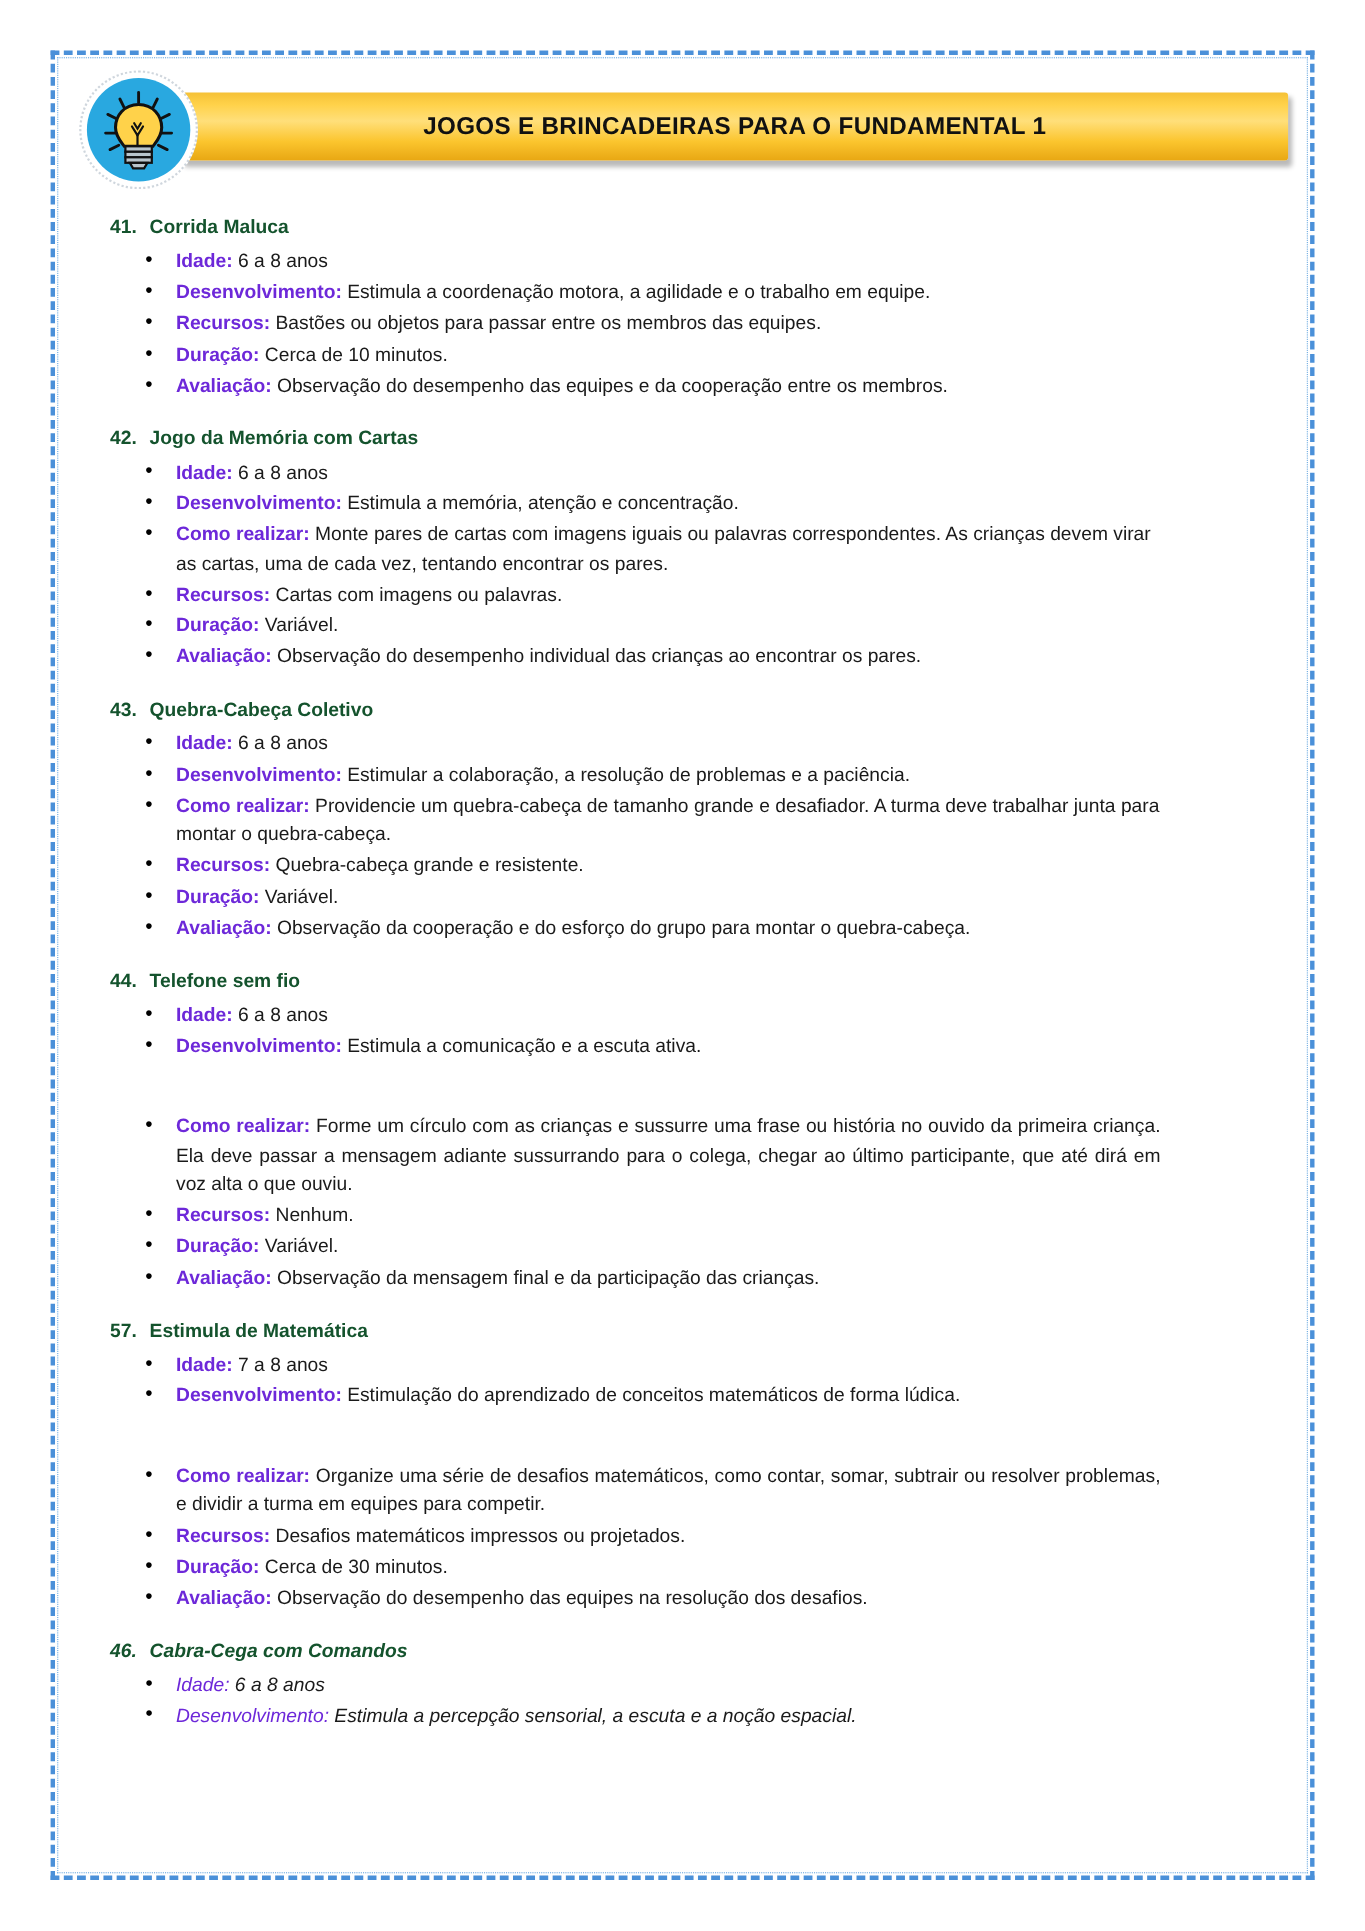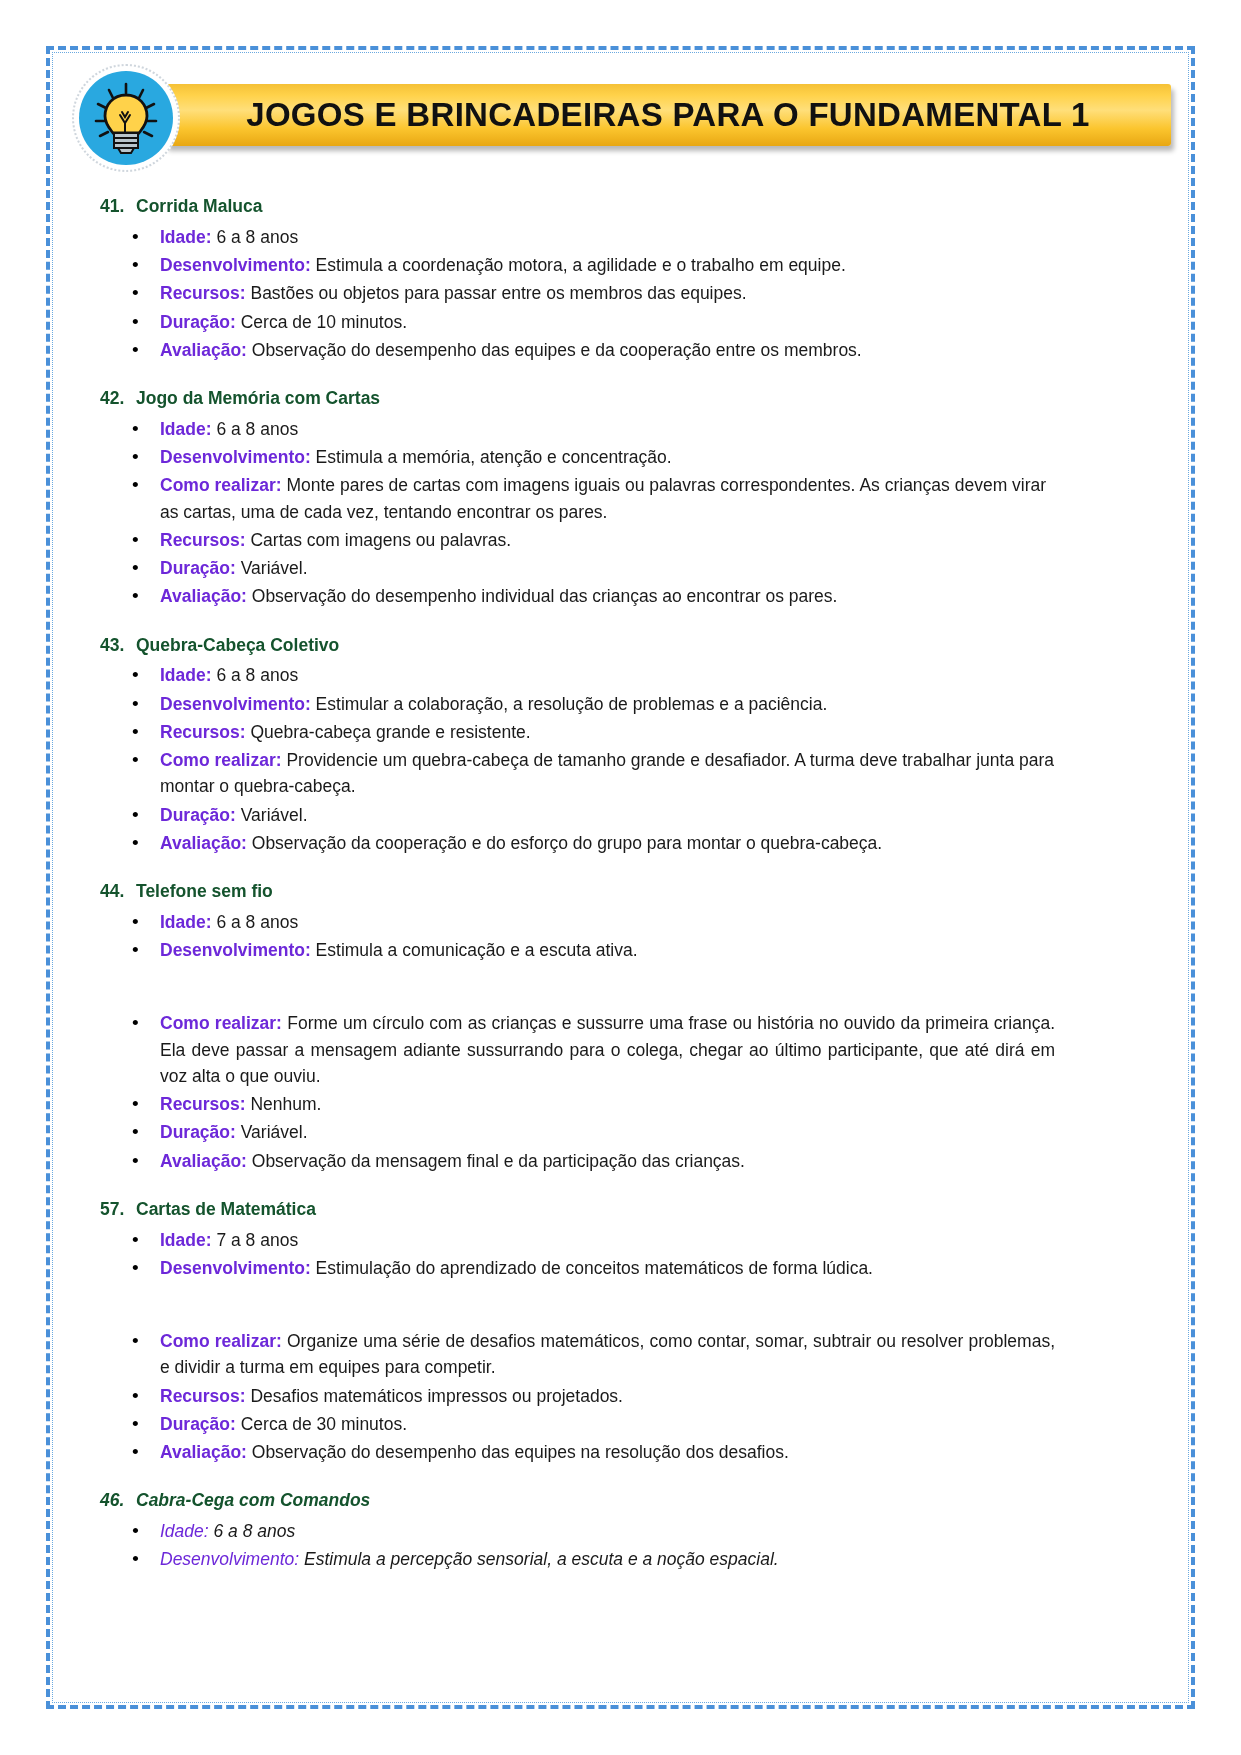--- a/index.html
+++ b/index.html
@@ -56,21 +56,21 @@
     border-radius: 3px;
     box-shadow: 3px 5px 5px rgba(0,0,0,0.28);
     display: flex;
     align-items: center;
     justify-content: center;
   }
 
   .banner-title {
     font-family: "Liberation Sans", sans-serif;
     font-weight: bold;
-    font-size: 33px;
+    font-size: 22px;
     letter-spacing: 0.3px;
     color: #111111;
     text-align: center;
     white-space: nowrap;
   }
 
   .logo-wrap {
     position: absolute;
     left: 0px;
     top: 0px;
@@ -206,39 +206,39 @@
         <li><span class="lbl">Recursos:</span><span> Cartas com imagens ou palavras.</span></li>
         <li><span class="lbl">Duração:</span><span> Variável.</span></li>
         <li><span class="lbl">Avaliação:</span><span> Observação do desempenho individual das crianças ao encontrar os pares.</span></li>
       </ul>
     </div>
     <div class="activity">
       <div class="activity-title"><span class="num">43.</span><span>Quebra-Cabeça Coletivo</span></div>
       <ul class="bullets">
         <li><span class="lbl">Idade:</span><span> 6 a 8 anos</span></li>
         <li><span class="lbl">Desenvolvimento:</span><span> Estimular a colaboração, a resolução de problemas e a paciência.</span></li>
+        <li><span class="lbl">Como realizar:</span><span> Providencie um quebra-cabeça de tamanho grande e desafiador. A turma deve trabalhar junta para montar o quebra-cabeça.</span></li>
         <li><span class="lbl">Recursos:</span><span> Quebra-cabeça grande e resistente.</span></li>
-        <li><span class="lbl">Como realizar:</span><span> Providencie um quebra-cabeça de tamanho grande e desafiador. A turma deve trabalhar junta para montar o quebra-cabeça.</span></li>
         <li><span class="lbl">Duração:</span><span> Variável.</span></li>
         <li><span class="lbl">Avaliação:</span><span> Observação da cooperação e do esforço do grupo para montar o quebra-cabeça.</span></li>
       </ul>
     </div>
     <div class="activity">
       <div class="activity-title"><span class="num">44.</span><span>Telefone sem fio</span></div>
       <ul class="bullets">
         <li><span class="lbl">Idade:</span><span> 6 a 8 anos</span></li>
         <li><span class="lbl">Desenvolvimento:</span><span> Estimula a comunicação e a escuta ativa.</span></li>
         <li class="justified"><span class="lbl">Como realizar:</span><span> Forme um círculo com as crianças e sussurre uma frase ou história no ouvido da primeira criança. Ela deve passar a mensagem adiante sussurrando para o colega, chegar ao último participante, que até dirá em voz alta o que ouviu.</span></li>
         <li><span class="lbl">Recursos:</span><span> Nenhum.</span></li>
         <li><span class="lbl">Duração:</span><span> Variável.</span></li>
         <li><span class="lbl">Avaliação:</span><span> Observação da mensagem final e da participação das crianças.</span></li>
       </ul>
     </div>
     <div class="activity">
-      <div class="activity-title"><span class="num">57.</span><span>Cartas de Matemática</span></div>
+      <div class="activity-title"><span class="num">57.</span><span>Estimula de Matemática</span></div>
       <ul class="bullets">
         <li><span class="lbl">Idade:</span><span> 7 a 8 anos</span></li>
         <li><span class="lbl">Desenvolvimento:</span><span> Estimulação do aprendizado de conceitos matemáticos de forma lúdica.</span></li>
         <li class="justified"><span class="lbl">Como realizar:</span><span> Organize uma série de desafios matemáticos, como contar, somar, subtrair ou resolver problemas, e dividir a turma em equipes para competir.</span></li>
         <li><span class="lbl">Recursos:</span><span> Desafios matemáticos impressos ou projetados.</span></li>
         <li><span class="lbl">Duração:</span><span> Cerca de 30 minutos.</span></li>
         <li><span class="lbl">Avaliação:</span><span> Observação do desempenho das equipes na resolução dos desafios.</span></li>
       </ul>
     </div>
     <div class="activity">

